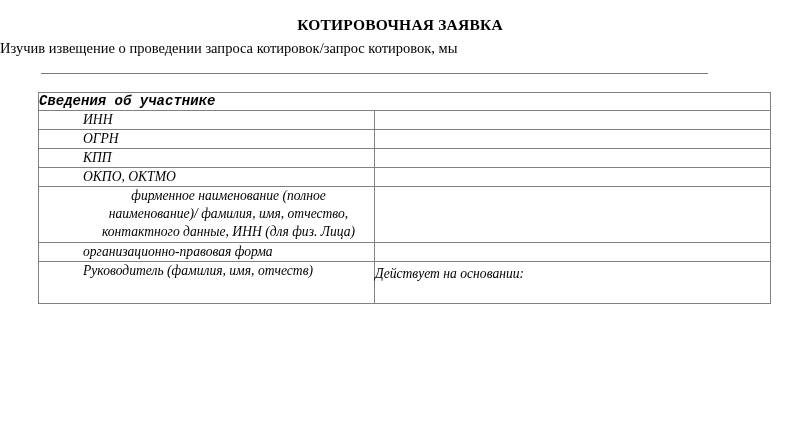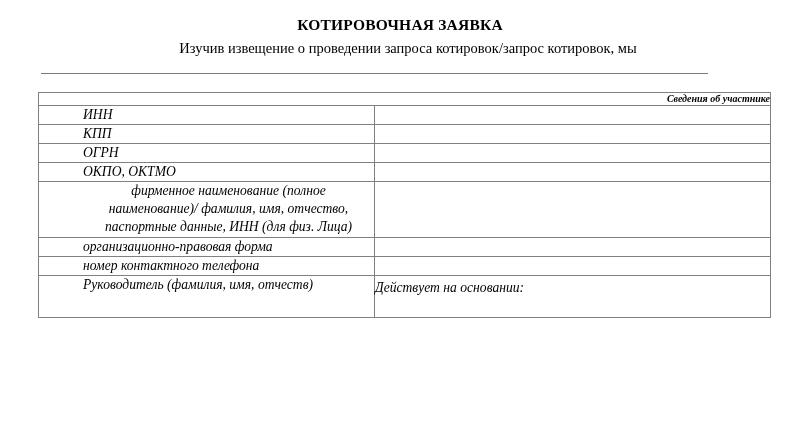--- a/index.html
+++ b/index.html
@@ -36,26 +36,24 @@
     letter-spacing: 0.2px;
     line-height: 1.2;
     white-space: nowrap;
   }
 
   .doc-subtitle {
     position: absolute;
     left: 0;
     top: 39px;
     width: 728px;
-    text-align: center;
     font-size: 14.5px;
     font-weight: normal;
     line-height: 1.25;
     white-space: nowrap;
-    padding-left: 44px;
   }
 
   .fill-rule {
     position: absolute;
     left: 41px;
     top: 73px;
     width: 667px;
     height: 0;
     border-top: 1.4px solid #7a7a7a;
   }
@@ -75,26 +73,27 @@
     border: 1px solid #808080;
     padding: 0;
     vertical-align: top;
     background: #ffffff;
   }
 
   .col-label { width: 336px; }
   .col-value { width: 396px; }
 
   .table-head-cell {
-    text-align: right;
+    text-align: left;
     font-style: italic;
     font-weight: bold;
-    font-size: 10px;
+    font-size: 14px;
     padding: 3px 4px 4px 4px;
     line-height: 1.2;
+    font-family: Liberation Mono, monospace;
   }
 
   .label-cell {
     font-style: italic;
     font-size: 13.6px;
     line-height: 1.33;
     padding: 2px 6px 2px 8px;
   }
 
   .value-cell {
@@ -138,53 +137,47 @@
       </tr>
 
     <tr class="r-one">
           <td class="label-cell">
             <span class="lbl-line">ИНН</span>
           </td>
           <td class="value-cell"></td>
         </tr>
         <tr class="r-one">
           <td class="label-cell">
-            <span class="lbl-line">КПП</span>
+            <span class="lbl-line">ОГРН</span>
           </td>
           <td class="value-cell"></td>
         </tr>
         <tr class="r-one">
           <td class="label-cell">
-            <span class="lbl-line">ОГРН</span>
+            <span class="lbl-line">КПП</span>
           </td>
           <td class="value-cell"></td>
         </tr>
         <tr class="r-one">
           <td class="label-cell">
             <span class="lbl-line">ОКПО, ОКТМО</span>
           </td>
           <td class="value-cell"></td>
         </tr>
         <tr class="r-tall3">
           <td class="label-cell">
             <span class="lbl-line">фирменное наименование (полное</span>
             <span class="lbl-line">наименование)/ фамилия, имя, отчество,</span>
-            <span class="lbl-line">паспортные данные, ИНН (для физ. Лица)</span>
+            <span class="lbl-line">контактного данные, ИНН (для физ. Лица)</span>
           </td>
           <td class="value-cell"></td>
         </tr>
         <tr class="r-one">
           <td class="label-cell">
             <span class="lbl-line">организационно-правовая форма</span>
-          </td>
-          <td class="value-cell"></td>
-        </tr>
-        <tr class="r-one">
-          <td class="label-cell">
-            <span class="lbl-line">номер контактного телефона</span>
           </td>
           <td class="value-cell"></td>
         </tr>
         <tr class="r-last">
           <td class="label-cell">
             <span class="lbl-line">Руководитель (фамилия, имя, отчеств)</span>
           </td>
           <td class="value-cell basis">Действует на основании:</td>
         </tr>
       </tbody>

